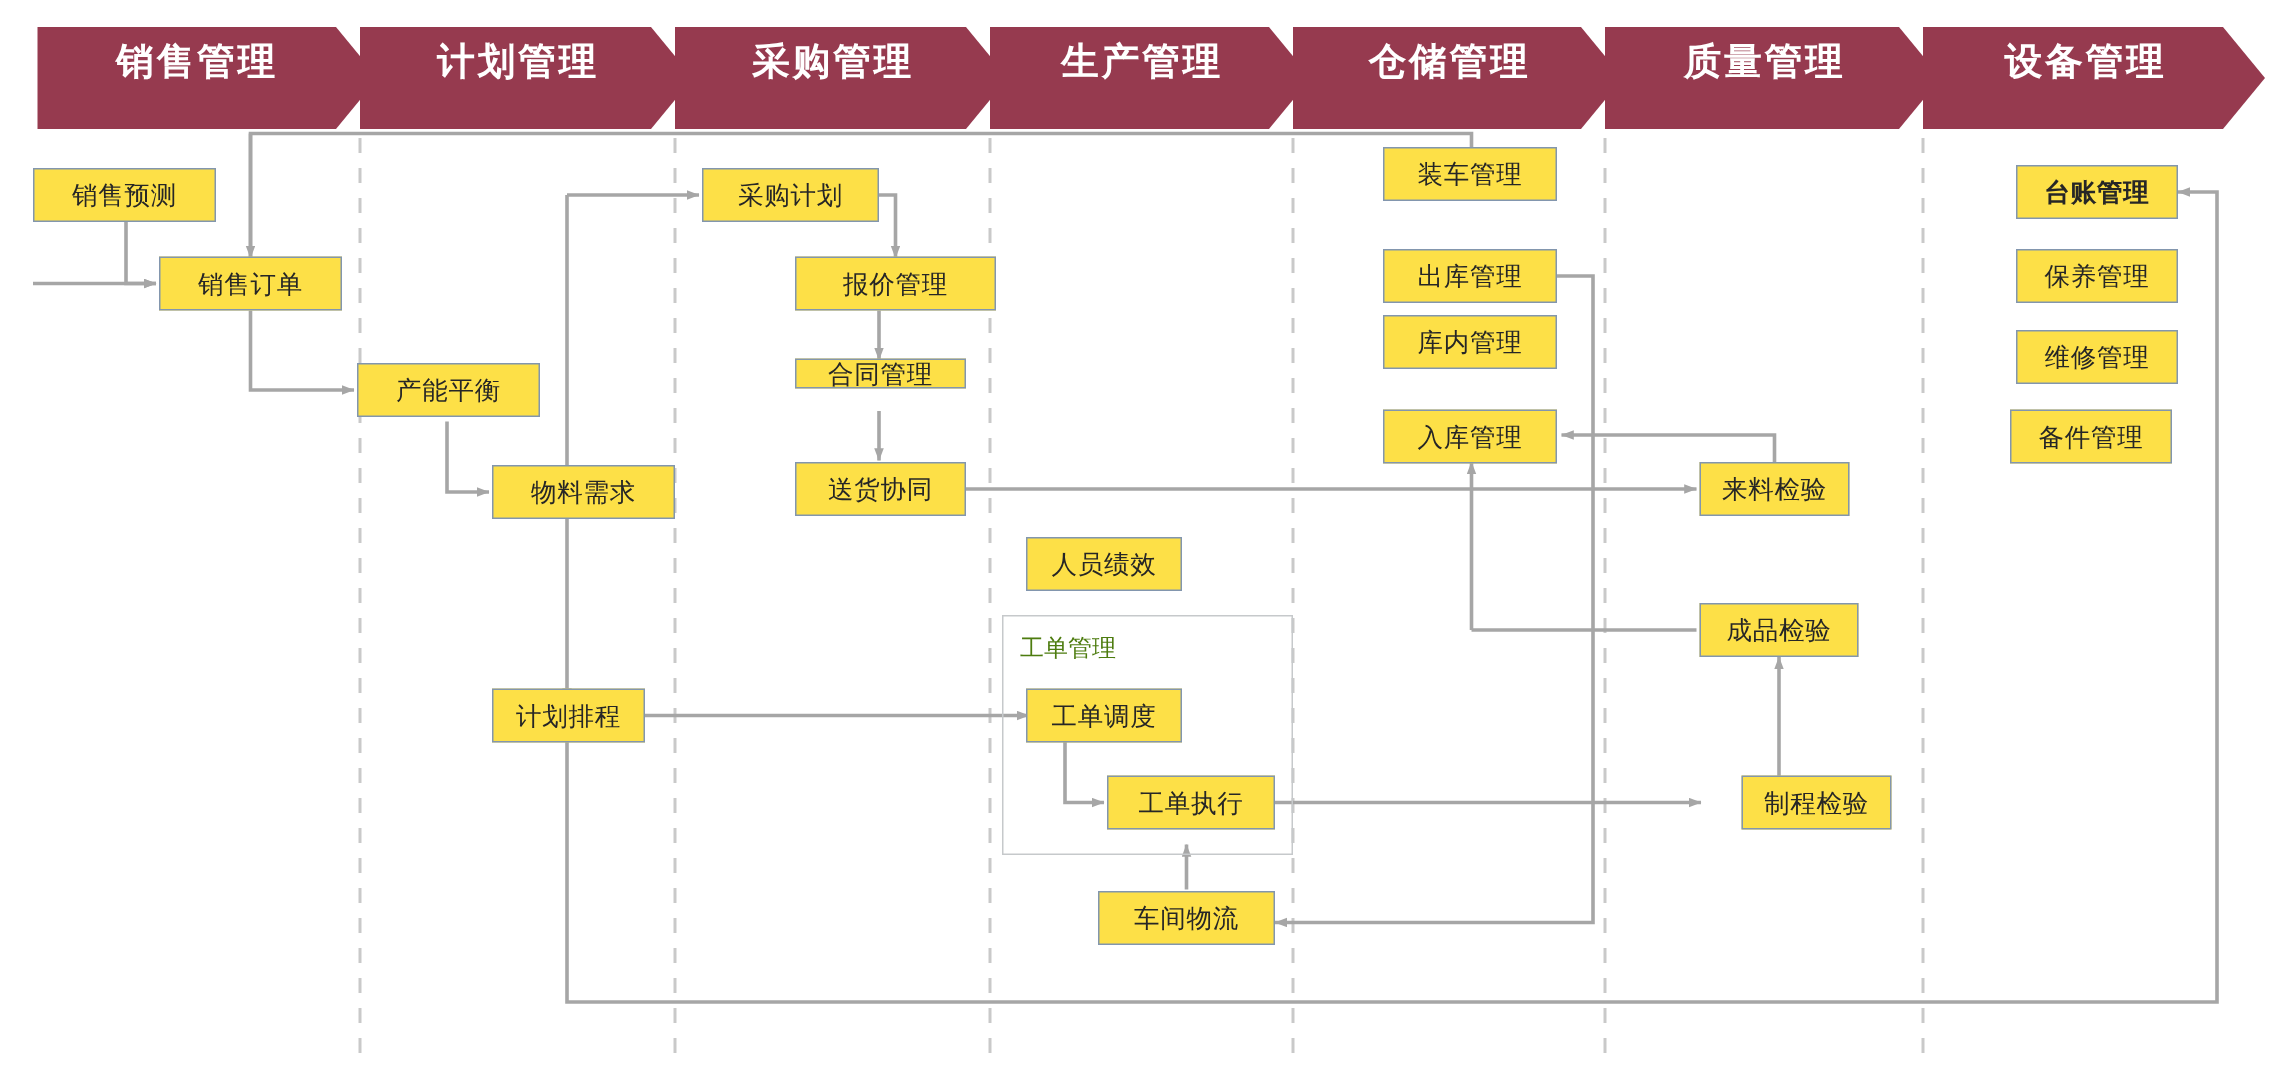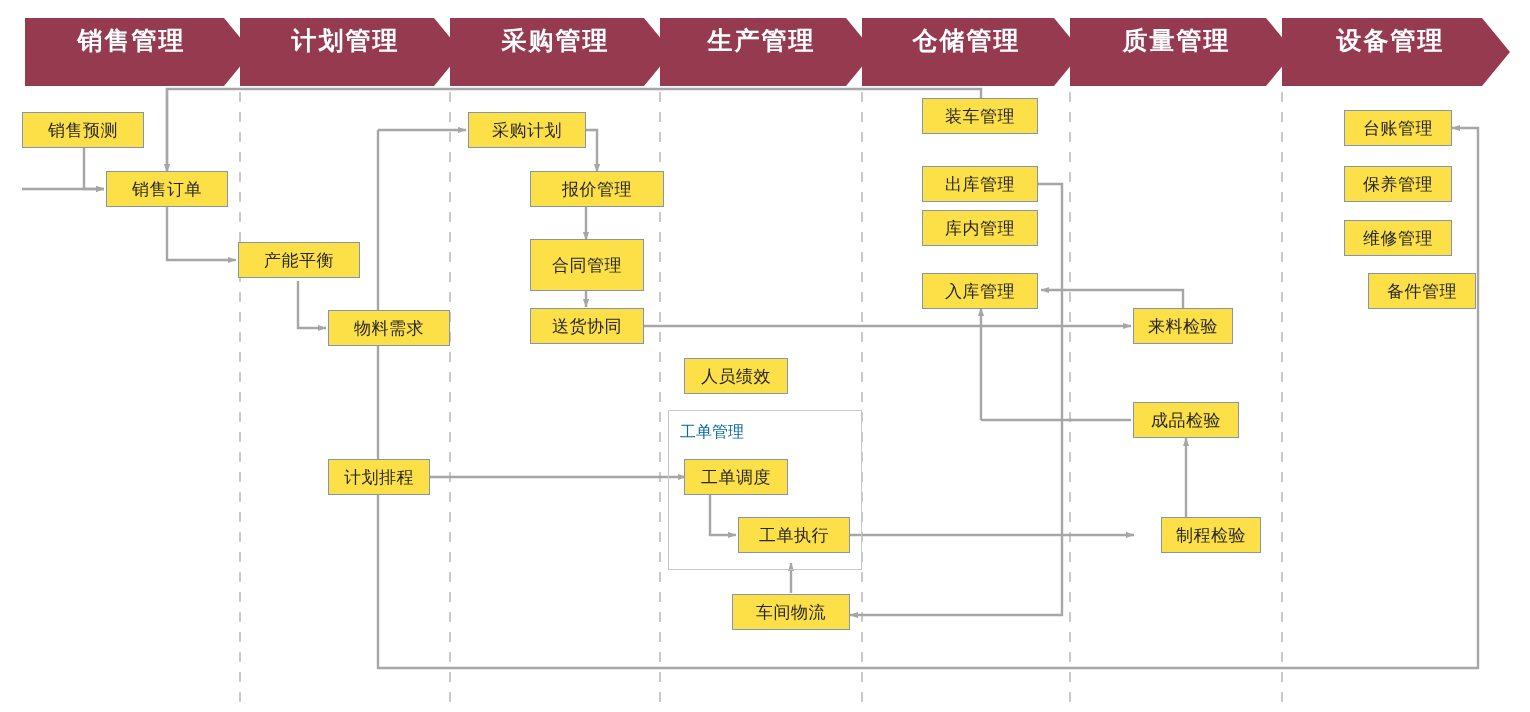--- a/index.html
+++ b/index.html
@@ -41,21 +41,21 @@
   .group-box {
     position: absolute;
     background: transparent;
     border: 1px solid #c6c9cb;
     box-sizing: border-box;
     z-index: 2;
   }
   .group-label {
     position: absolute;
     font-size: 16px;
-    color: #0369a1;
+    color: #4d7c0f;
     white-space: nowrap;
     z-index: 3;
   }
   .chev-label {
     position: absolute;
     color: #ffffff;
     font-size: 25px;
     font-weight: bold;
     letter-spacing: 2px;
     white-space: nowrap;
@@ -156,35 +156,35 @@
 
   <div class="node" style="left:22px;  top:112px; width:122px; height:36px;">销售预测</div>
   <div class="node" style="left:106px; top:171px; width:122px; height:36px;">销售订单</div>
 
   <div class="node" style="left:238px; top:242px; width:122px; height:36px;">产能平衡</div>
   <div class="node" style="left:328px; top:310px; width:122px; height:36px;">物料需求</div>
   <div class="node" style="left:328px; top:459px; width:102px; height:36px;">计划排程</div>
 
   <div class="node" style="left:468px; top:112px; width:118px; height:36px;">采购计划</div>
   <div class="node" style="left:530px; top:171px; width:134px; height:36px;">报价管理</div>
-  <div class="node" style="left:530px; top:239px; width:114px; height:52px;">合同管理</div>
+  <div class="node" style="left:530px; top:239px; width:114px; height:20px;">合同管理</div>
   <div class="node" style="left:530px; top:308px; width:114px; height:36px;">送货协同</div>
 
   <div class="node" style="left:684px; top:358px; width:104px; height:36px;">人员绩效</div>
   <div class="node" style="left:684px; top:459px; width:104px; height:36px;">工单调度</div>
   <div class="node" style="left:738px; top:517px; width:112px; height:36px;">工单执行</div>
   <div class="node" style="left:732px; top:594px; width:118px; height:36px;">车间物流</div>
 
   <div class="node" style="left:922px; top:98px; width:116px; height:36px;">装车管理</div>
   <div class="node" style="left:922px; top:166px; width:116px; height:36px;">出库管理</div>
   <div class="node" style="left:922px; top:210px; width:116px; height:36px;">库内管理</div>
   <div class="node" style="left:922px; top:273px; width:116px; height:36px;">入库管理</div>
 
   <div class="node" style="left:1133px; top:308px; width:100px; height:36px;">来料检验</div>
   <div class="node" style="left:1133px; top:402px; width:106px; height:36px;">成品检验</div>
   <div class="node" style="left:1136px; top:517px; width:100px; height:36px;margin-left:25px;">制程检验</div>
 
-  <div class="node" style="left:1344px; top:110px; width:108px; height:36px;">台账管理</div>
+  <div class="node" style="left:1344px; top:110px; width:108px; height:36px;font-weight:bold;">台账管理</div>
   <div class="node" style="left:1344px; top:166px; width:108px; height:36px;">保养管理</div>
   <div class="node" style="left:1344px; top:220px; width:108px; height:36px;">维修管理</div>
-  <div class="node" style="left:1368px; top:273px; width:108px; height:36px;">备件管理</div>
+  <div class="node" style="left:1340px; top:273px; width:108px; height:36px;">备件管理</div>
 
 </div>
 
 </body></html>

